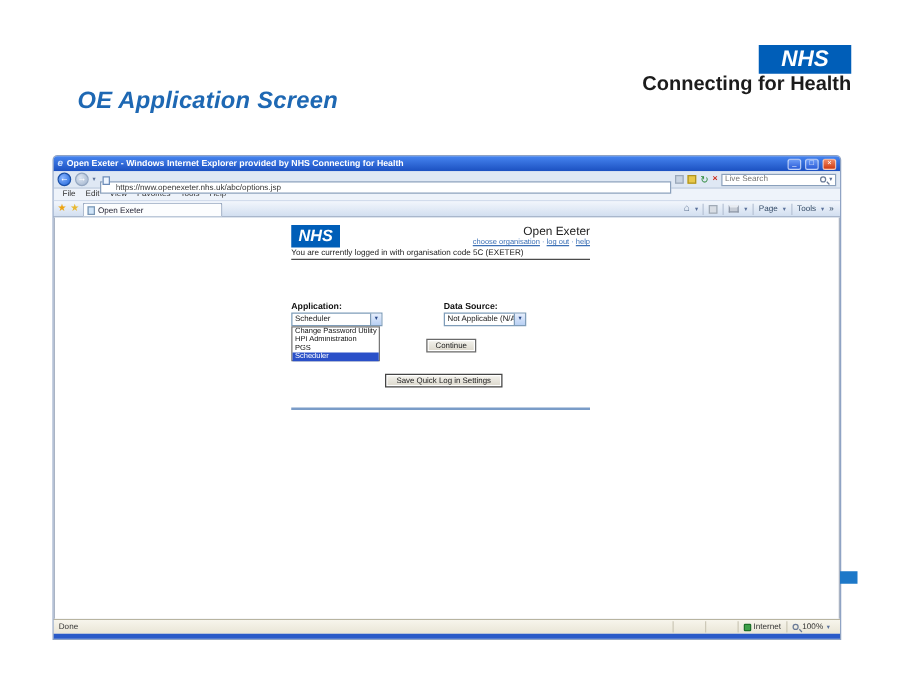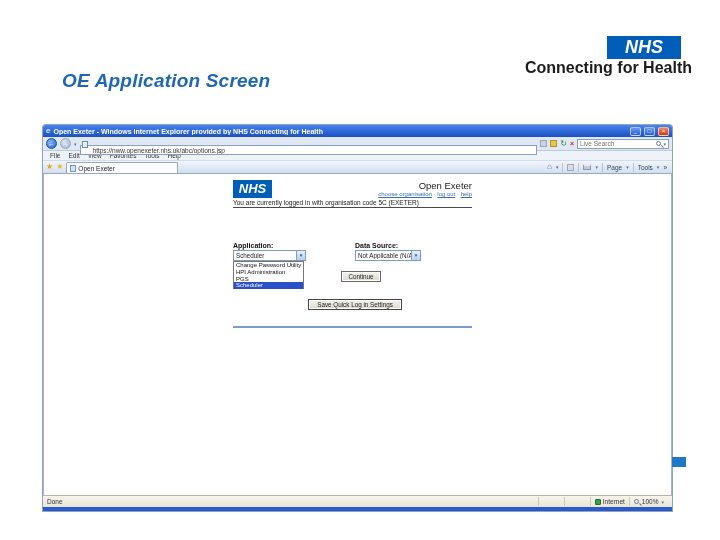--- a/index.html
+++ b/index.html
@@ -3,21 +3,21 @@
 <meta charset="utf-8">
 <style>
   * { margin:0; padding:0; box-sizing:border-box; }
   html,body { width:720px; height:540px; background:#fff; font-family:"Liberation Sans", sans-serif; }
   .slide { position:relative; width:720px; height:540px; background:#ffffff; overflow:hidden; }
 
   
   .slide-title { position:absolute; left:62px; top:70px; font-size:19px; font-weight:bold; font-style:italic; color:#1e68b3; letter-spacing:.2px; }
   .nhs-logo-top { position:absolute; right:39px; top:36px; width:74px; height:23px; background:#005EB8; color:#fff;
     font-style:italic; font-weight:bold; font-size:18px; text-align:center; line-height:23px; }
-  .tagline { position:absolute; right:28px; top:59px; font-size:16px; font-weight:bold; color:#1c1c1c; }
+  .tagline { position:absolute; right:39px; top:59px; font-size:16px; font-weight:bold; color:#1c1c1c; }
   .accent-bar { position:absolute; left:672px; top:457px; width:14px; height:10px; background:#1d78c8; z-index:30; }
 
   
   .window { position:absolute; left:43px; top:125px; width:629px; height:386px; display:flex; flex-direction:column;
     border-radius:3px 3px 0 0; box-shadow:0 0 0 1px #8fa3c4; background:#dfe8f4; }
 
   .titlebar { height:12px; background:linear-gradient(180deg,#4684f0,#1b50c0); border-radius:3px 3px 0 0;
     display:flex; align-items:center; gap:3px; padding:0 3px; }
   .ie-logo { color:#cfe2ff; font-style:italic; font-weight:bold; font-size:8px; line-height:10px; }
   .win-title { flex:1; color:#fff; font-size:7px; font-weight:bold; white-space:nowrap; overflow:hidden; }

